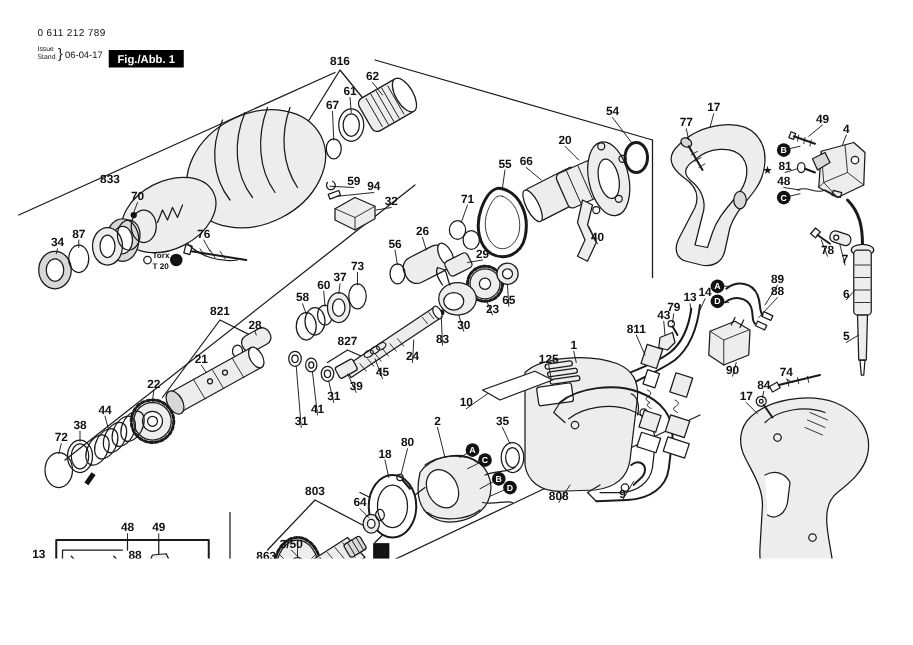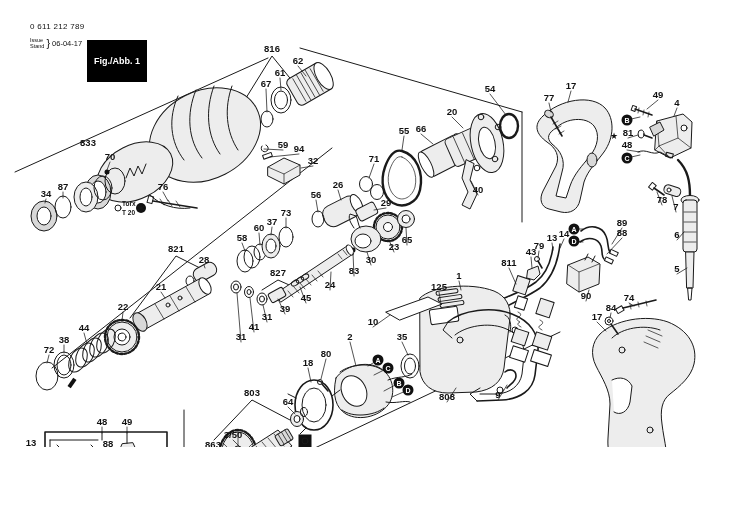--- a/index.html
+++ b/index.html
@@ -17,21 +17,21 @@
   .tiny{font-size:6px;font-weight:bold;text-anchor:middle}
   .tiny2{font-size:5px;font-weight:bold;text-anchor:middle}
   .cletter{font-size:7px;font-weight:bold;fill:#fff;text-anchor:middle}
   .starglyph{font-size:9px;text-anchor:middle;fill:#111}
   .hdr-pn{position:absolute;left:30px;top:22px;font-size:8px;letter-spacing:.3px;}
   .issue-row{position:absolute;left:30px;top:37px;display:flex;align-items:center;gap:2px;}
   .is-col{display:flex;flex-direction:column;font-size:5.5px;line-height:6px;}
   .brace{font-size:11px;font-weight:400;}
   .date{font-size:7.5px;}
   .figbox{position:absolute;left:87px;top:40px;background:#000;color:#fff;
-          font-size:9px;font-weight:bold;padding:16px 7px;}
+          font-size:9px;font-weight:bold;padding:2px 7px;}
   .loctite{position:absolute;left:531px;top:473px;font-size:7px;line-height:9px;}
   .mods{position:absolute;left:617px;top:460px;font-size:7px;line-height:10px;}
 </style>
 </head>
 <body>
 
 <div id="page">
 
   <div class="hdr-pn">0 611 212 789</div>
   <div class="issue-row">

